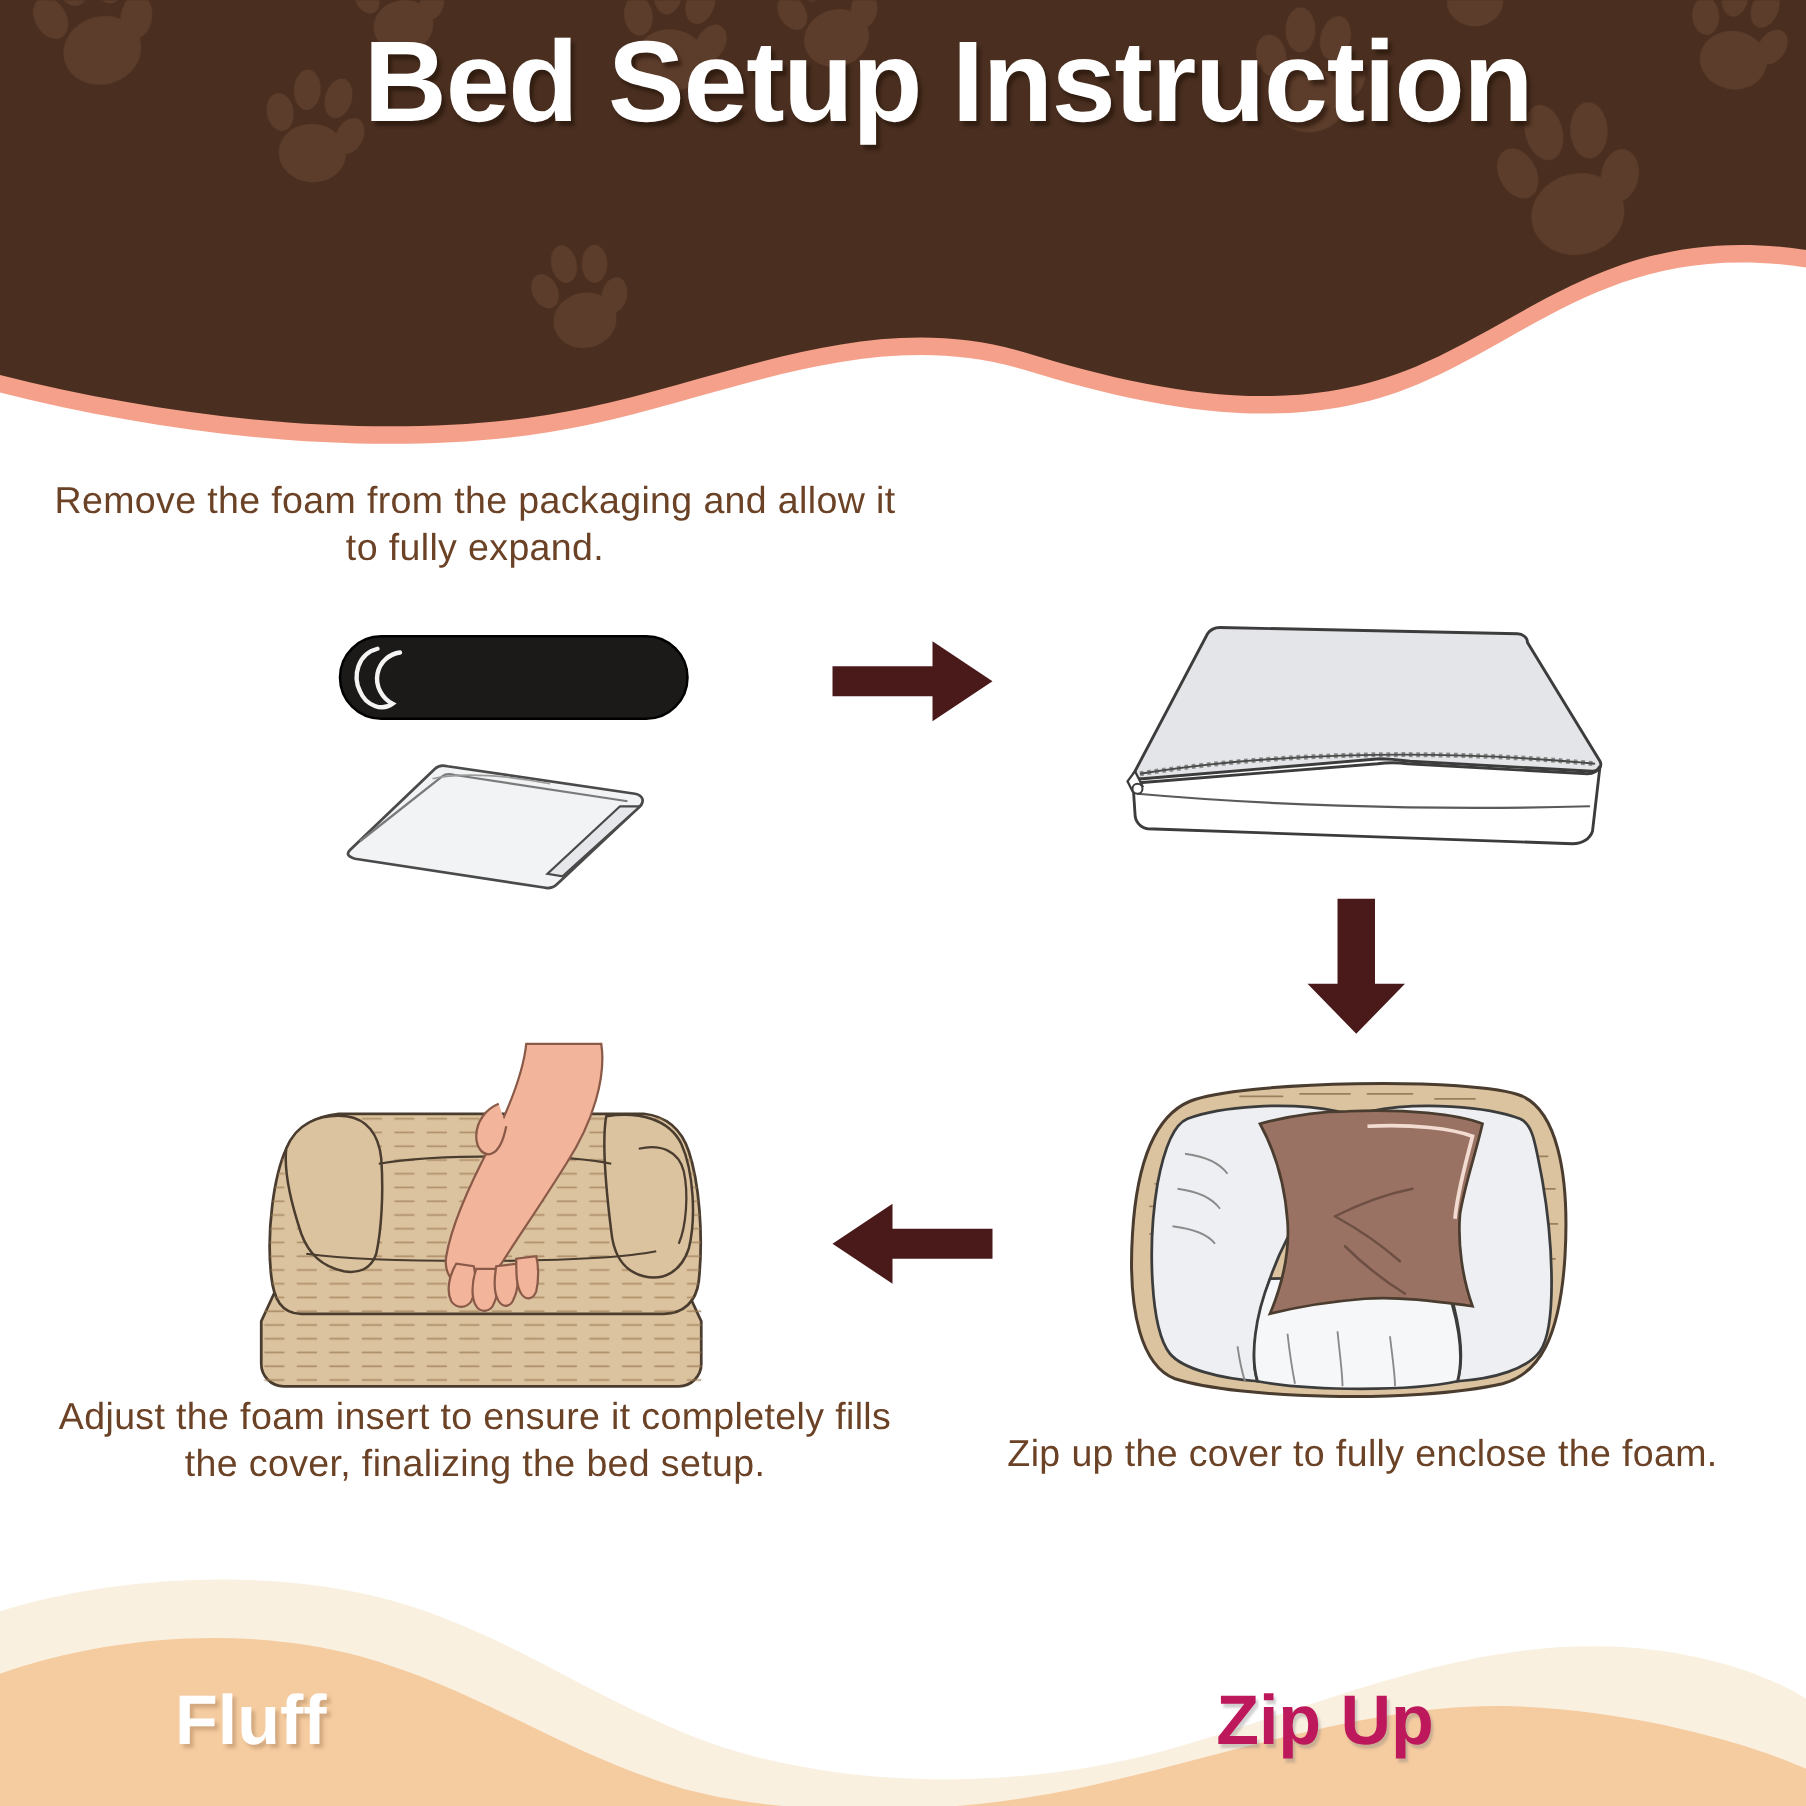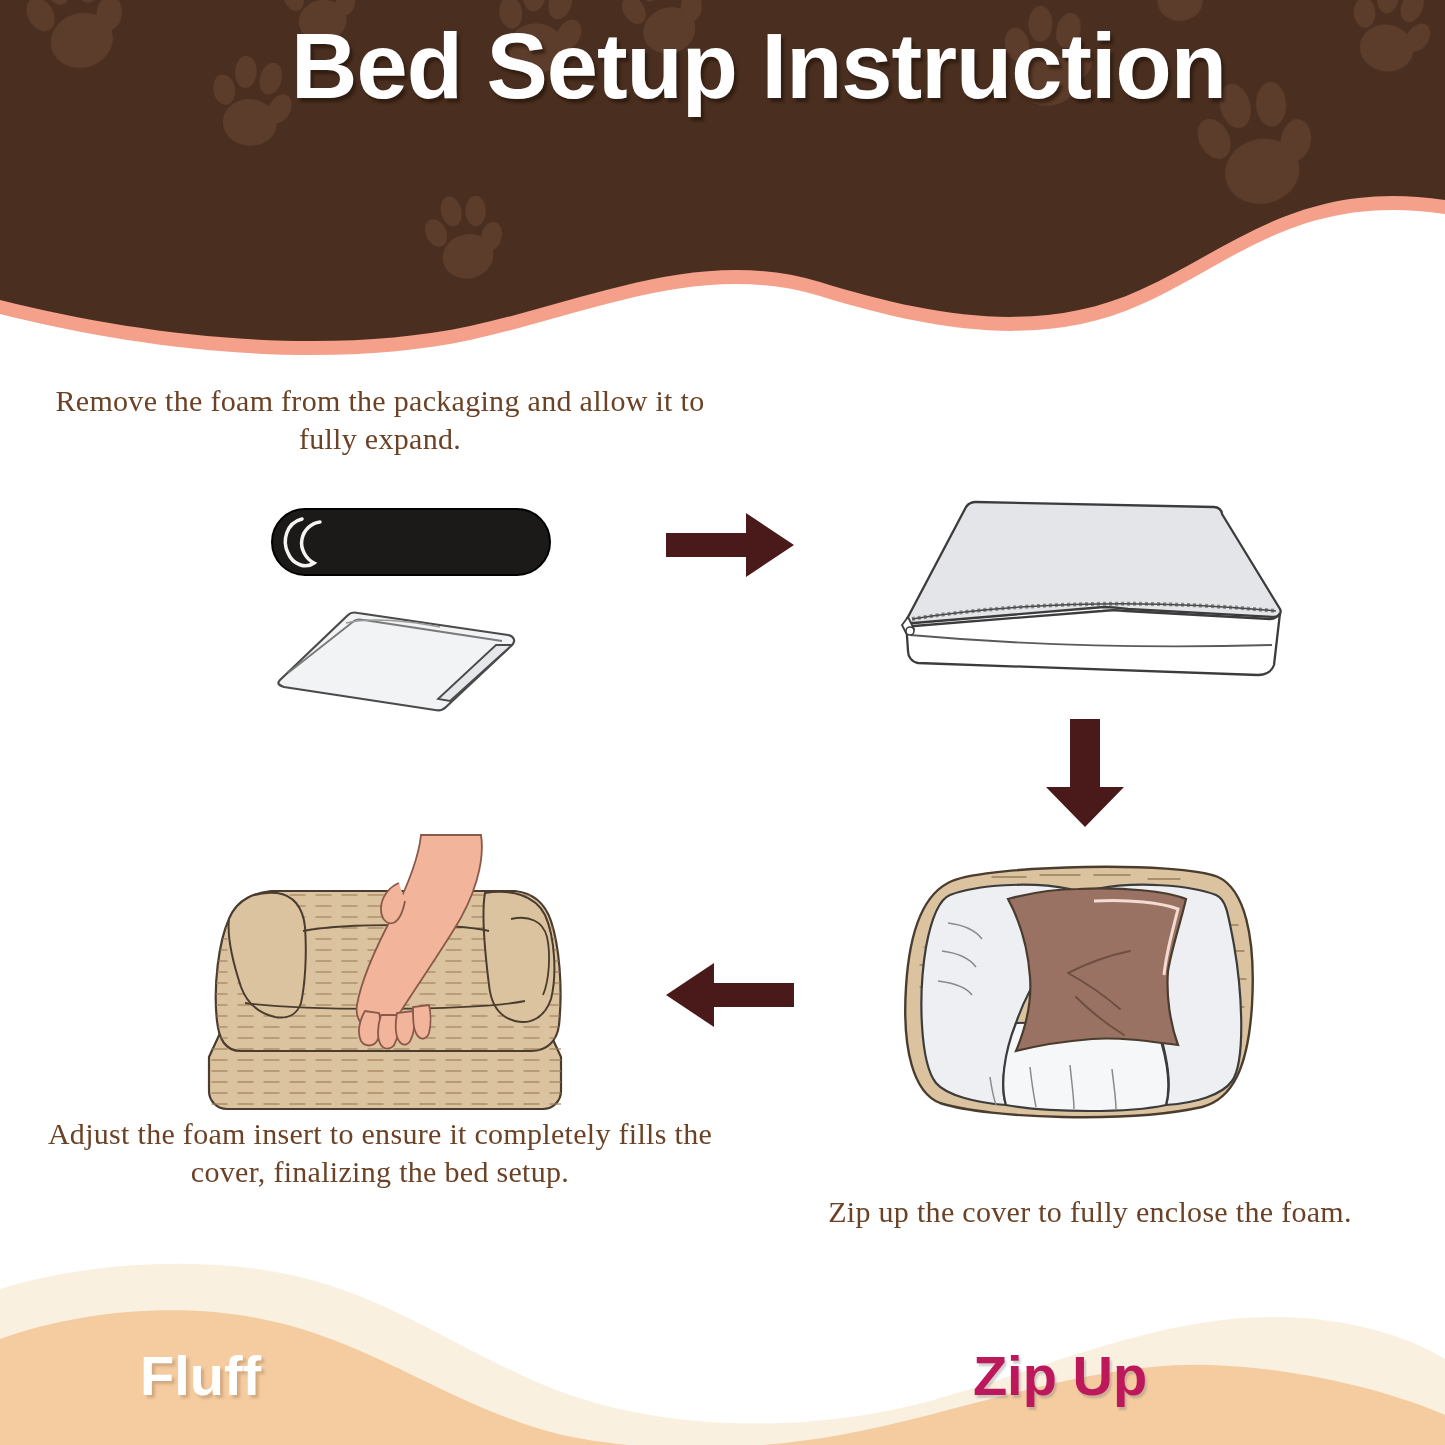--- a/index.html
+++ b/index.html
@@ -57,30 +57,30 @@
   .footer-band {
     position:absolute; left:0; bottom:0; width:1445px; height:190px;
     z-index:2; pointer-events:none;
   }
   .footer-band svg { display:block; width:1445px; height:190px; }
 
   
   .caption {
     position:absolute; z-index:5;
     color:#6B4226;
-    font-family:Liberation Serif, serif;
+    font-family:Liberation Sans, sans-serif;
     font-size:30px;
     line-height:1.28;
     text-align:center;
     letter-spacing:0.3px;
   }
   .cap-unpack { left:40px;  top:382px;  width:680px; }
   .cap-insert { left:740px; top:382px;  width:690px; }
   .cap-fluff  { left:40px;  top:1115px; width:680px; }
-  .cap-zipup  { left:760px; top:1145px; width:660px;margin-top:48px; }
+  .cap-zipup  { left:760px; top:1145px; width:660px; }
 
   
   .art { position:absolute; z-index:4; }
   .art svg { display:block; overflow:visible; }
 
   .art-unpack { left:250px; top:495px;  width:340px; height:215px; }
   .art-insert { left:880px; top:485px;  width:420px; height:205px; }
   .art-fluff  { left:185px; top:835px;  width:430px; height:295px; }
   .art-zipup  { left:880px; top:855px;  width:400px; height:265px; }
 

